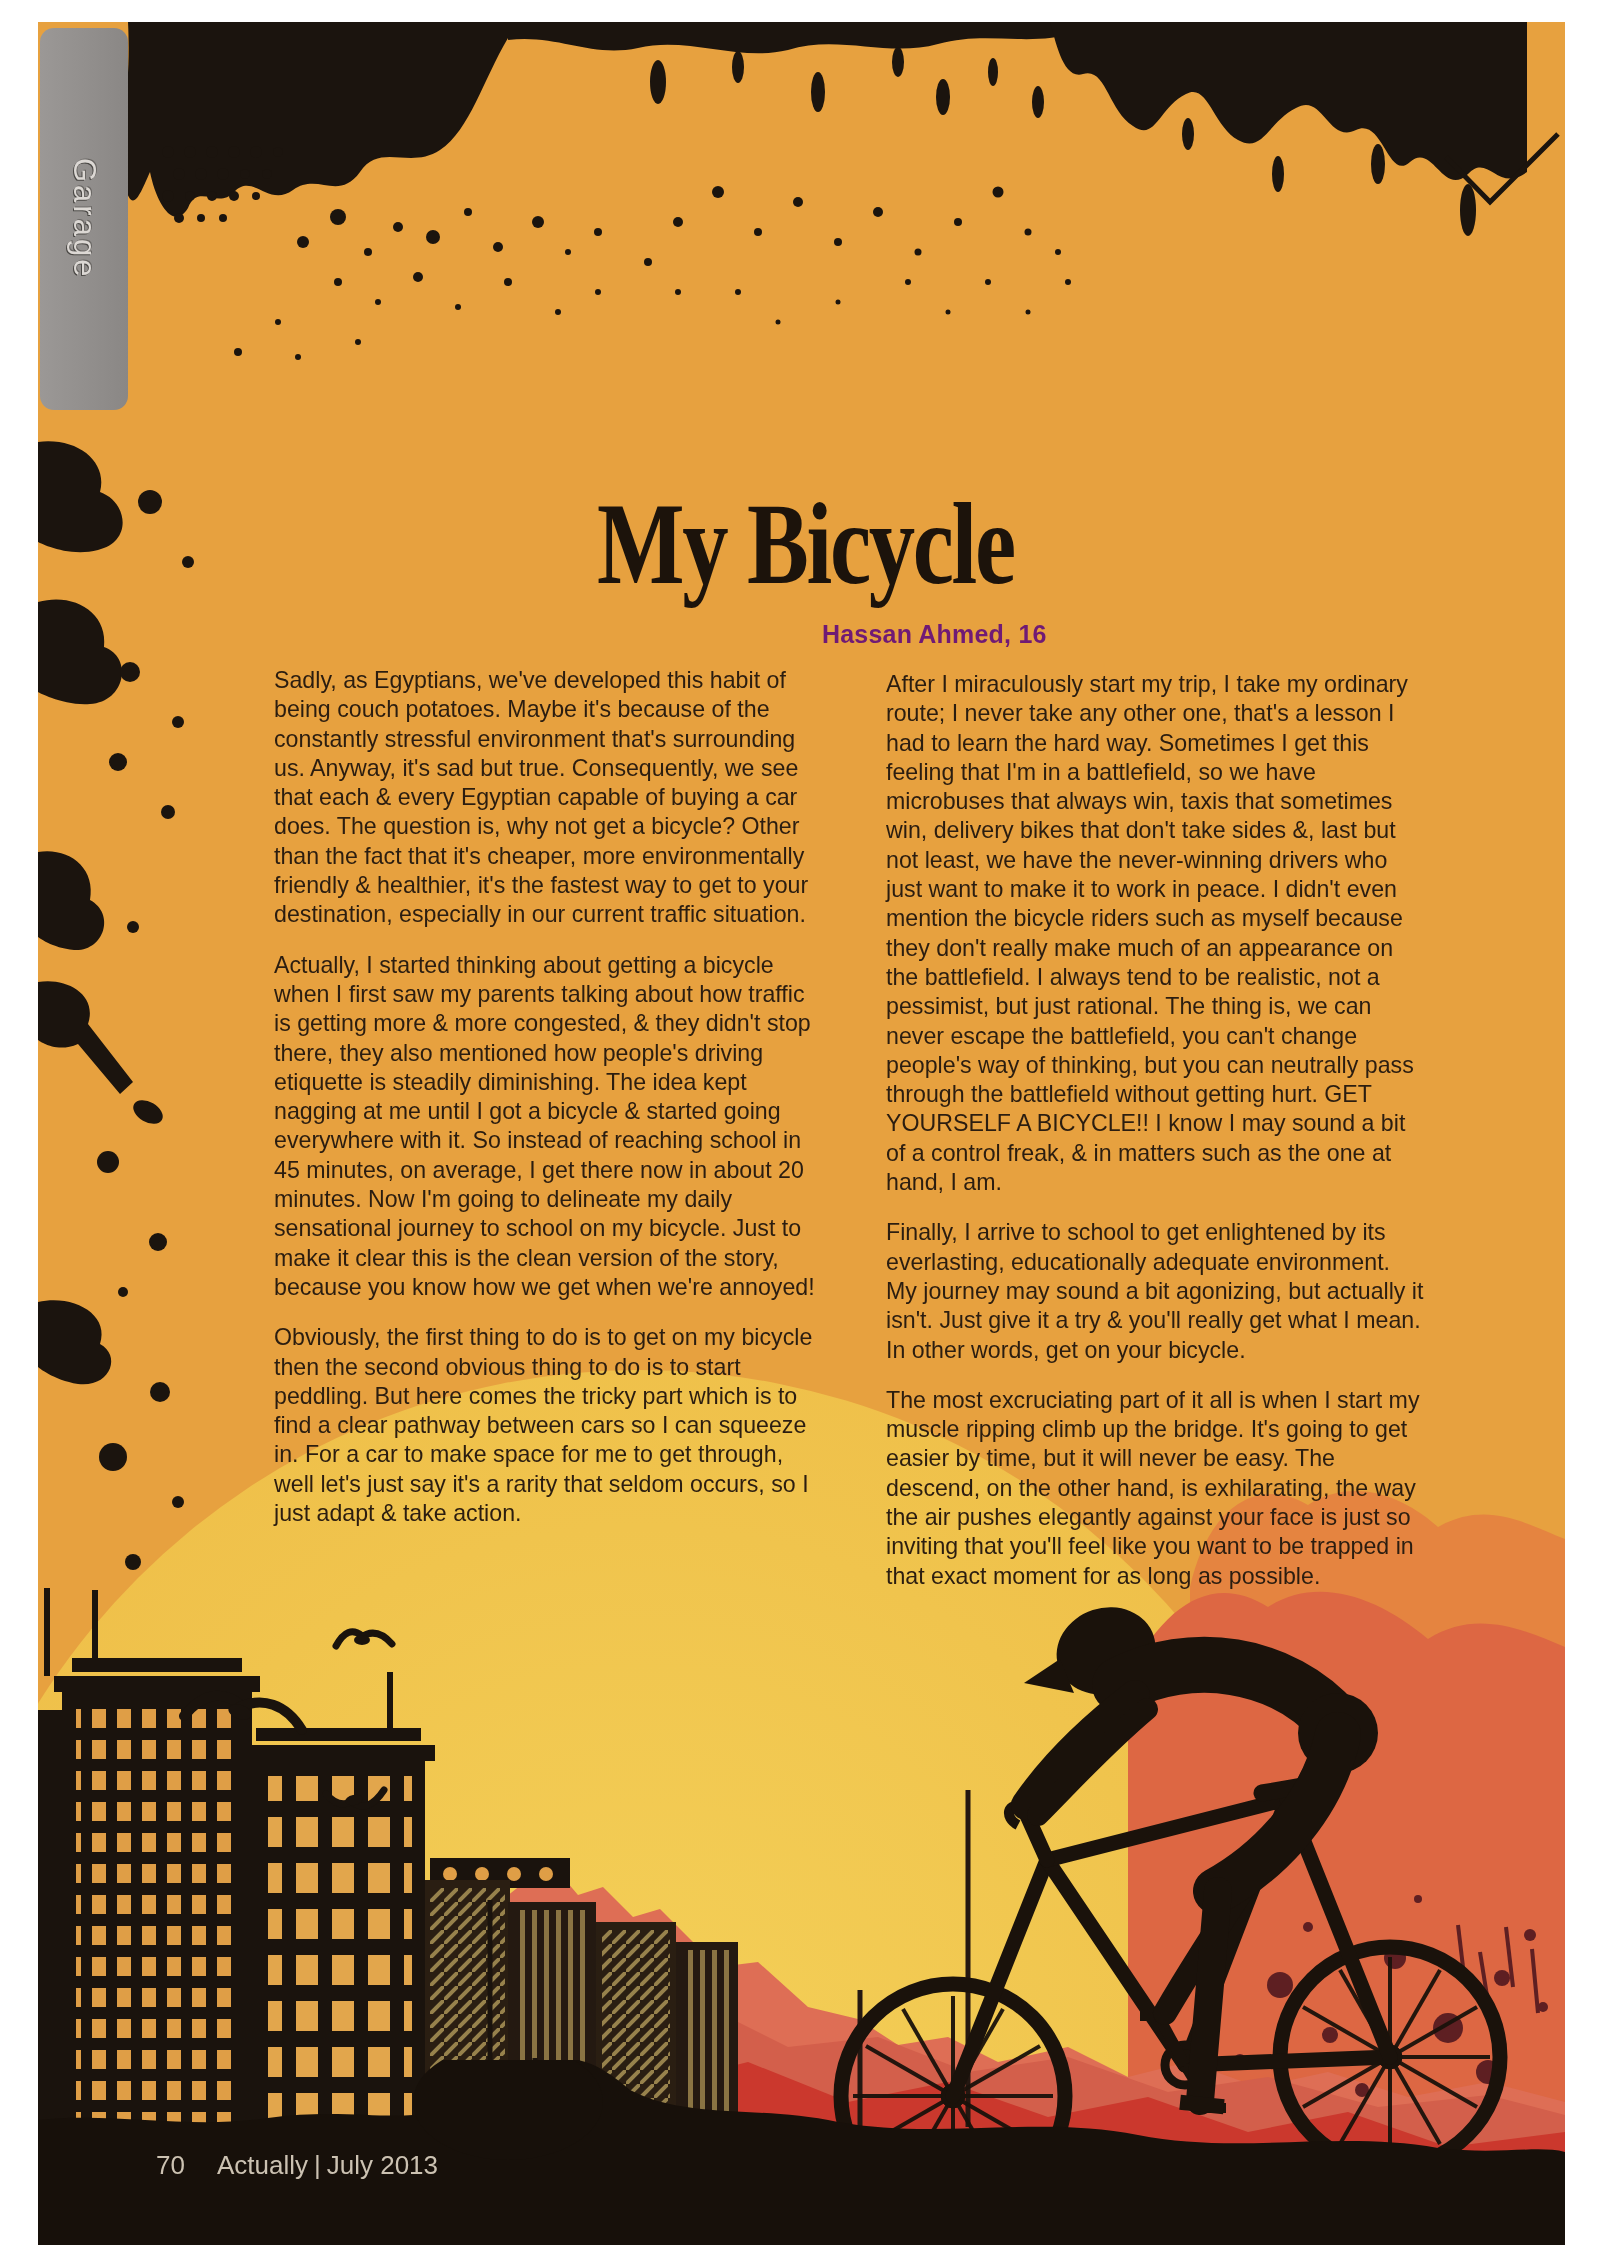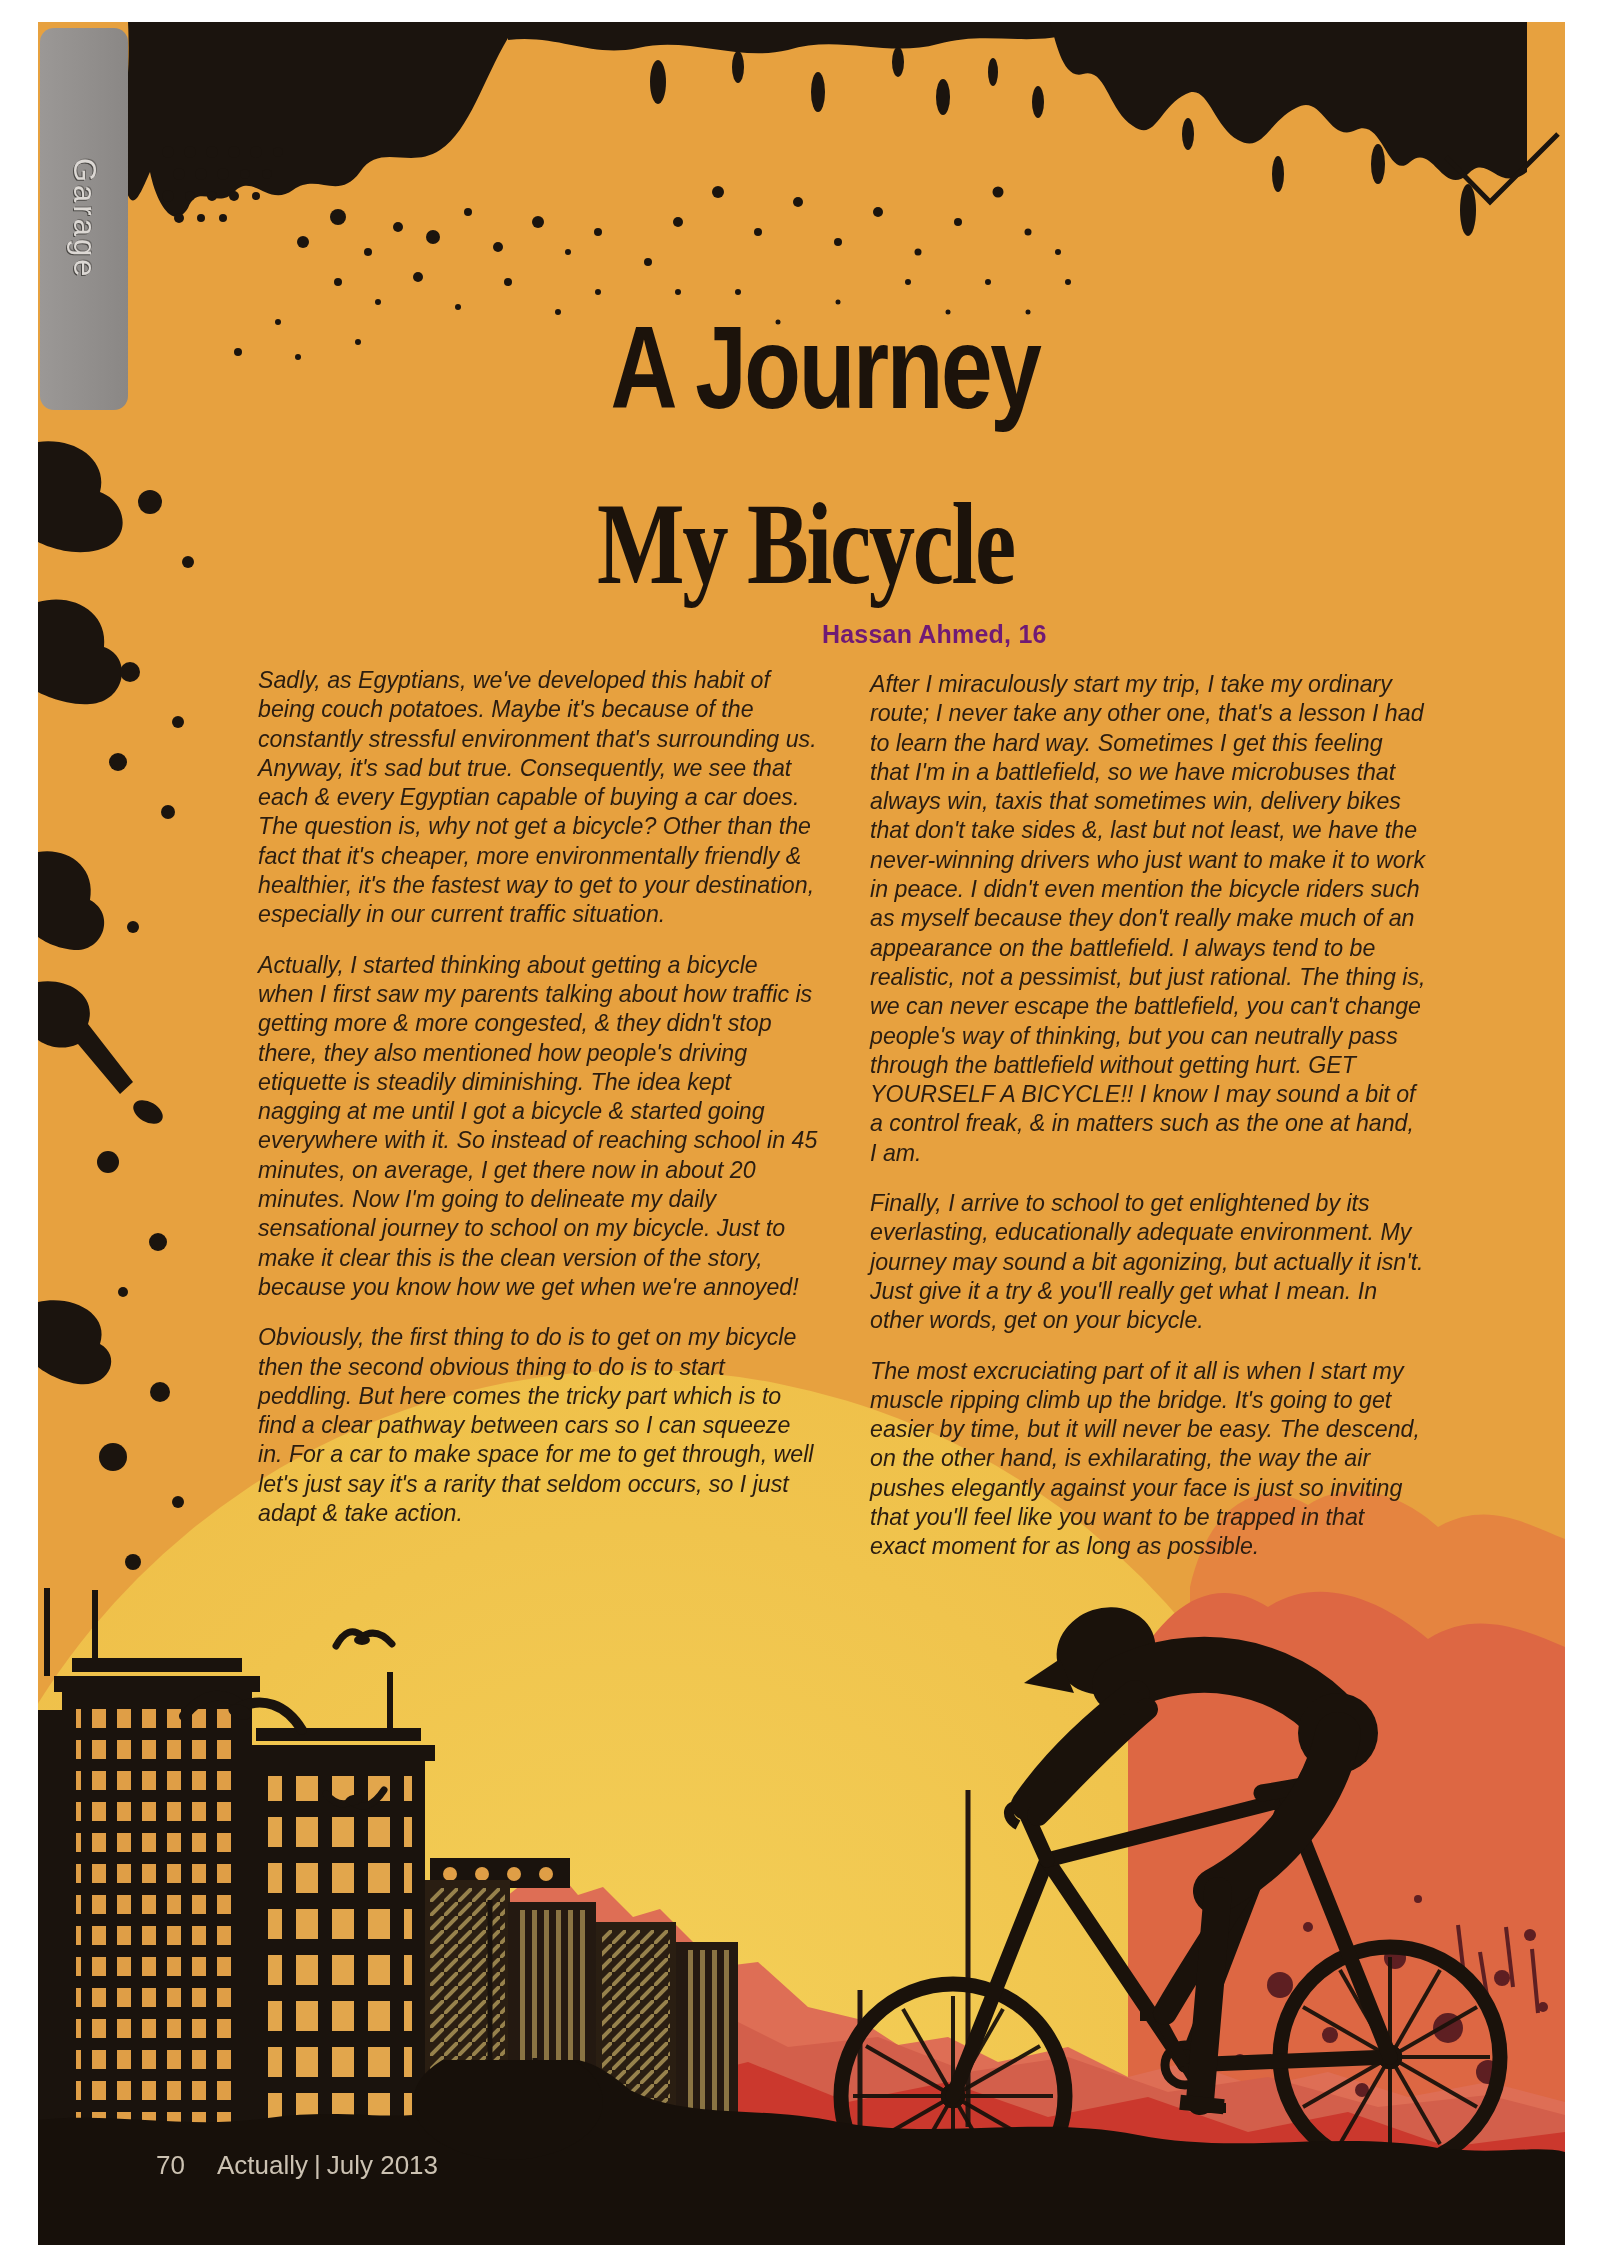--- a/index.html
+++ b/index.html
@@ -11,21 +11,21 @@
   .abs{position:absolute;}
   .tab{position:absolute;left:2px;top:6px;width:88px;height:382px;border-radius:14px;
        background:linear-gradient(90deg,#9b9896,#8a8785);display:flex;align-items:center;justify-content:center;}
   .tab span{writing-mode:vertical-rl;font-size:31px;color:#DCD8D4;letter-spacing:3px;
        text-shadow:1px 1px 0 #4a4845,-1px -1px 0 #6a6764;}
   .title-line{position:absolute;color:#1c130b;font-weight:900;font-size:116px;line-height:1;
        text-align:center;white-space:nowrap;}
   .title-line span{display:inline-block;transform:scaleX(0.8);transform-origin:center;letter-spacing:-3px;}
   .byline{position:absolute;left:784px;top:598px;font-size:25px;font-weight:bold;color:#701a75;letter-spacing:0.2px;}
   .col{position:absolute;color:#2b1d10;font-size:23.2px;line-height:29.3px;}
-  .col p{margin:0 0 21px 0;font-style:italic;}
+  .col p{margin:0 0 21px 16px;}
   .col-left{left:220px;top:644px;width:560px;}
   .col-right{left:832px;top:648px;width:556px;}
   .footer{position:absolute;left:118px;top:2128px;color:#CCC2B2;font-size:26px;display:flex;gap:6px;align-items:baseline;}
   .footer .pg{margin-right:26px;}
   svg{display:block;}
 </style>
 </head>
 <body>
 
 <div class="page">
@@ -329,23 +329,20 @@
           <circle cx="75" cy="1035" r="14"></circle>
       <circle cx="140" cy="1080" r="6"></circle>
           <circle cx="95" cy="1140" r="8"></circle>
     </g>
   </svg>
 
   <div class="tab">
     <span>Garage</span>
   </div>
 
-  <div class="title-line" style="left:462px;top:288px;width:650px;">
-    <span>A Journey</span>
-  </div>
   <div class="title-line" style="left:442px;top:464px;width:650px;font-family:Liberation Serif, serif;">
     <span>My Bicycle</span>
   </div>
   <div class="byline">Hassan Ahmed, 16</div>
 
   <div class="col col-left">
     <p>Sadly, as Egyptians, we've developed this habit of being couch potatoes. Maybe it's because of the constantly stressful environment that's surrounding us. Anyway, it's sad but true. Consequently, we see that each &amp; every Egyptian capable of buying a car does. The question is, why not get a bicycle? Other than the fact that it's cheaper, more environmentally friendly &amp; healthier, it's the fastest way to get to your destination, especially in our current traffic situation.</p>
     <p>Actually, I started thinking about getting a bicycle when I first saw my parents talking about how traffic is getting more &amp; more congested, &amp; they didn't stop there, they also mentioned how people's driving etiquette is steadily diminishing. The idea kept nagging at me until I got a bicycle &amp; started going everywhere with it. So instead of reaching school in 45 minutes, on average, I get there now in about 20 minutes. Now I'm going to delineate my daily sensational journey to school on my bicycle. Just to make it clear this is the clean version of the story, because you know how we get when we're annoyed!</p>
     <p>Obviously, the first thing to do is to get on my bicycle then the second obvious thing to do is to start peddling. But here comes the tricky part which is to find a clear pathway between cars so I can squeeze in. For a car to make space for me to get through, well let's just say it's a rarity that seldom occurs, so I just adapt &amp; take action.</p>
   </div>

